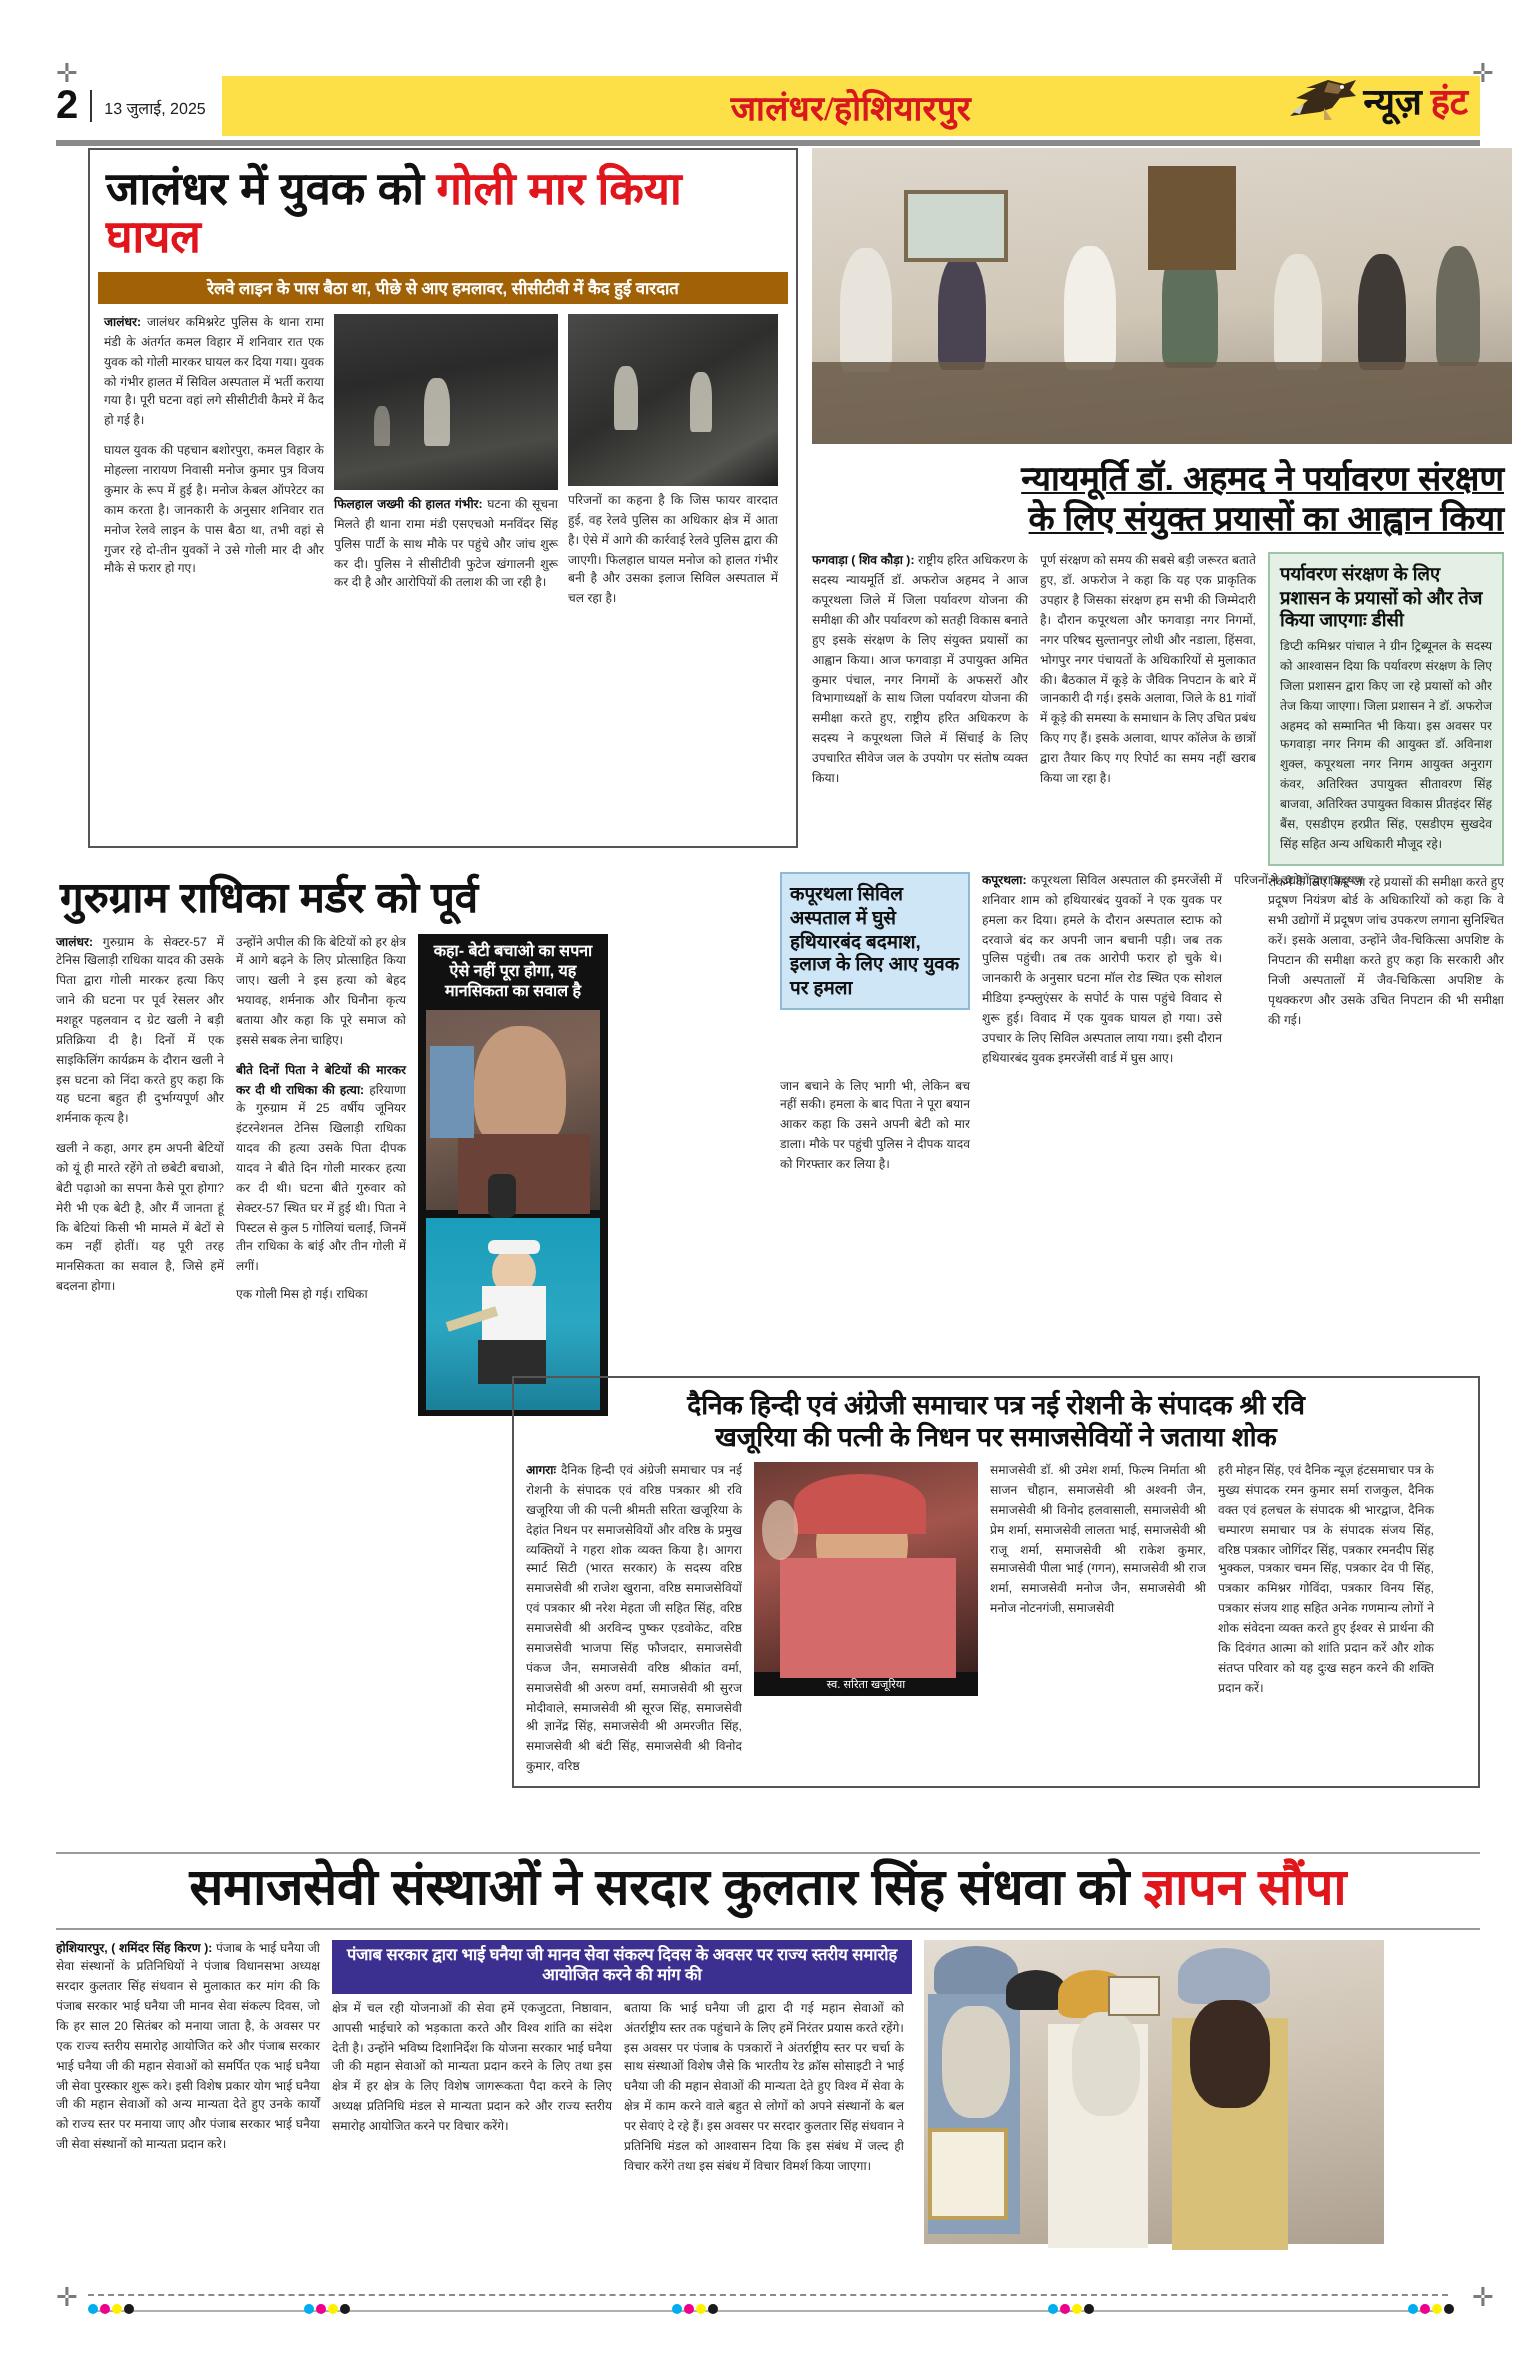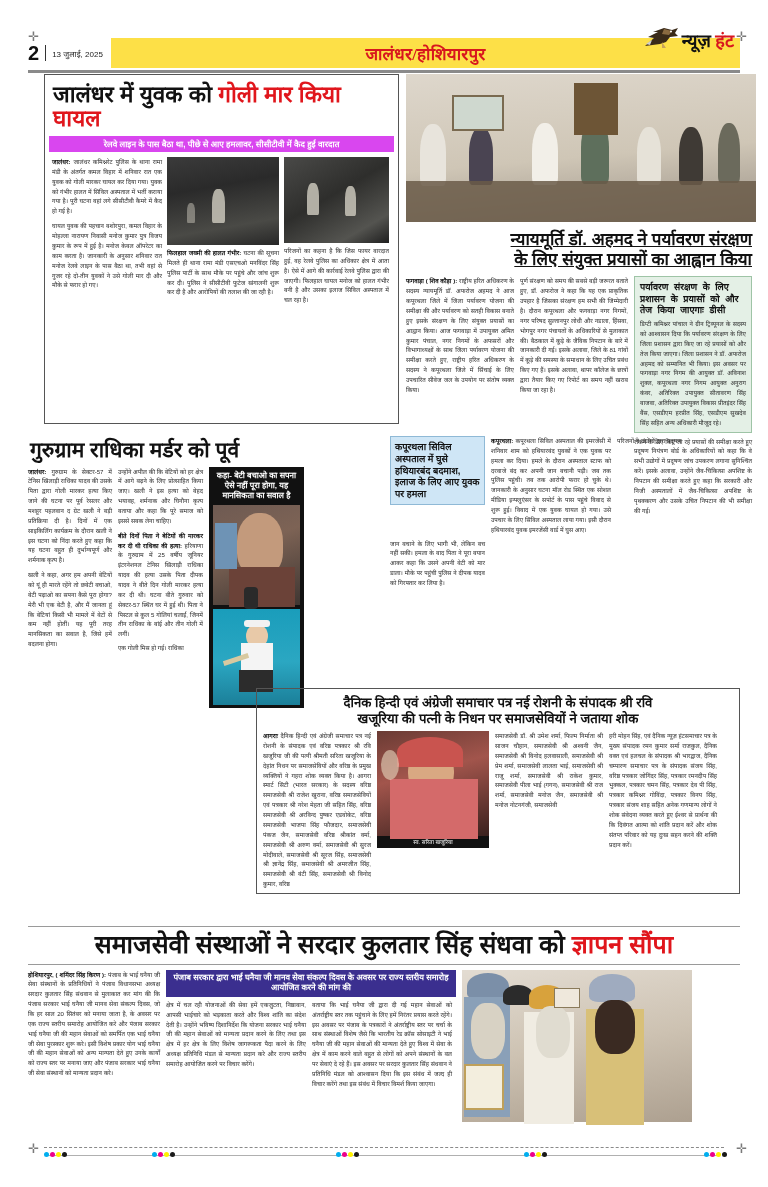--- a/index.html
+++ b/index.html
@@ -24,57 +24,57 @@
   .page { position:absolute; left:28px; top:38px; width:712px; height:1110px; }
 
   
   .masthead { position:relative; height:30px; display:flex; align-items:stretch; }
   .mh-left { display:flex; align-items:center; gap:6px; padding-right:8px; }
   .mh-pageno { font-size:20px; font-weight:bold; color:#111; line-height:1; }
   .mh-vrule { width:1px; background:#333; height:16px; }
   .mh-date { font-size:8px; color:#222; white-space:nowrap; }
   .mh-center { flex:1; background:#fde047; display:flex; align-items:center; justify-content:center; position:relative;font-family:Liberation Serif, serif; }
   .mh-city { font-size:17px; font-weight:bold; color:#d8171e; letter-spacing:.2px; }
-  .mh-logo { position:absolute; right:2px; top:0; height:14px; display:flex; align-items:flex-end; gap:0; padding-right:4px; }
+  .mh-logo { position:absolute; right:2px; top:0; height:14px; display:flex; align-items:flex-start; gap:0; padding-right:4px; }
   .mh-logo-text { font-size:18px; font-weight:bold; color:#111; }
   .mh-logo-text b { color:#d8171e; }
   .mh-rule { height:3px; background:#8a8a8a; margin-top:2px; }
 
   
   .hl { font-weight:bold; color:#111; line-height:1.06; }
   .hl .red { color:#e0161c; }
   .subbar { color:#fff; font-weight:bold; text-align:center; line-height:1.25; }
   .body-txt { font-size:6.1px; line-height:1.62; color:#2a2a2a; text-align:justify; }
   .body-txt b { color:#111; }
   .blur { filter:blur(.35px); }
 
   
   .b1 { position:absolute; left:16px; top:36px; width:712px; height:350px; }
   .b1-left { position:absolute; left:0; top:0; width:355px; height:350px; border:1.2px solid #555; }
   .b1-hl { font-size:22.5px; padding:8px 6px 4px 8px; }
-  .b1-sub { background:#d946ef; font-size:8.3px; margin:1px 4px 0 4px; padding:3px 4px; }
+  .b1-sub { background:#a16207; font-size:8.3px; margin:1px 4px 0 4px; padding:3px 4px; }
   .b1-cols { display:flex; gap:5px; padding:5px 7px 4px 7px; }
   .b1-c1 { width:110px; }
   .b1-c2 { width:112px; }
   .b1-c3 { width:105px; }
   .cctv { width:100%; height:88px; margin-bottom:3px;
           background:linear-gradient(170deg,#3b3b3b 0%,#2a2a2a 35%,#4a4a46 75%,#272727 100%); position:relative; }
   .cctv2 { width:100%; height:86px; margin-bottom:3px;
           background:linear-gradient(150deg,#4a4a48 0%,#2e2e2c 45%,#545450 80%,#1f1f1f 100%); position:relative; }
   .cctv .fig, .cctv2 .fig { position:absolute; background:#c9c5ba; border-radius:40% 40% 10% 10%; opacity:.85; }
 
   .b1-right { position:absolute; left:362px; top:0; width:350px; }
   .b1-photo { width:350px; height:148px;
     background:linear-gradient(175deg,#ded7cc 0%,#cfc6b6 55%,#9a9186 100%); position:relative; }
   .b1-r-hl { font-size:17px; text-align:right; padding:8px 4px 4px 4px; line-height:1.16;text-decoration:underline; }
   .b1-r-cols { display:flex; gap:6px; margin-top:3px; }
   .b1-r-c1 { width:108px; }
   .b1-r-c2 { width:108px; }
   .greenbox { width:118px; background:#e4f0e6; border:1px solid #9ec4a6; padding:5px 5px 4px 5px; }
-  .greenbox .gb-hl { font-size:9.2px; font-weight:bold; color:#111; line-height:1.22; margin-bottom:3px;font-family:Liberation Mono, monospace; }
+  .greenbox .gb-hl { font-size:9.2px; font-weight:bold; color:#111; line-height:1.22; margin-bottom:3px; }
 
   
   .b2 { position:absolute; left:0; top:398px; width:712px; height:282px; }
   .b2-left { position:absolute; left:0; top:0; width:355px; }
   .b2-hl { font-size:21px; padding:2px 2px 5px 2px; line-height:1.12; }
   .b2-cols { display:flex; gap:6px; }
   .b2-c1 { width:84px; }
   .b2-c2 { width:85px; }
   .quotebox { width:95px; background:#111; padding:4px 4px 3px 4px; }
   .quotebox .q-txt { color:#fff; font-size:8px; font-weight:bold; text-align:center; line-height:1.3; }

